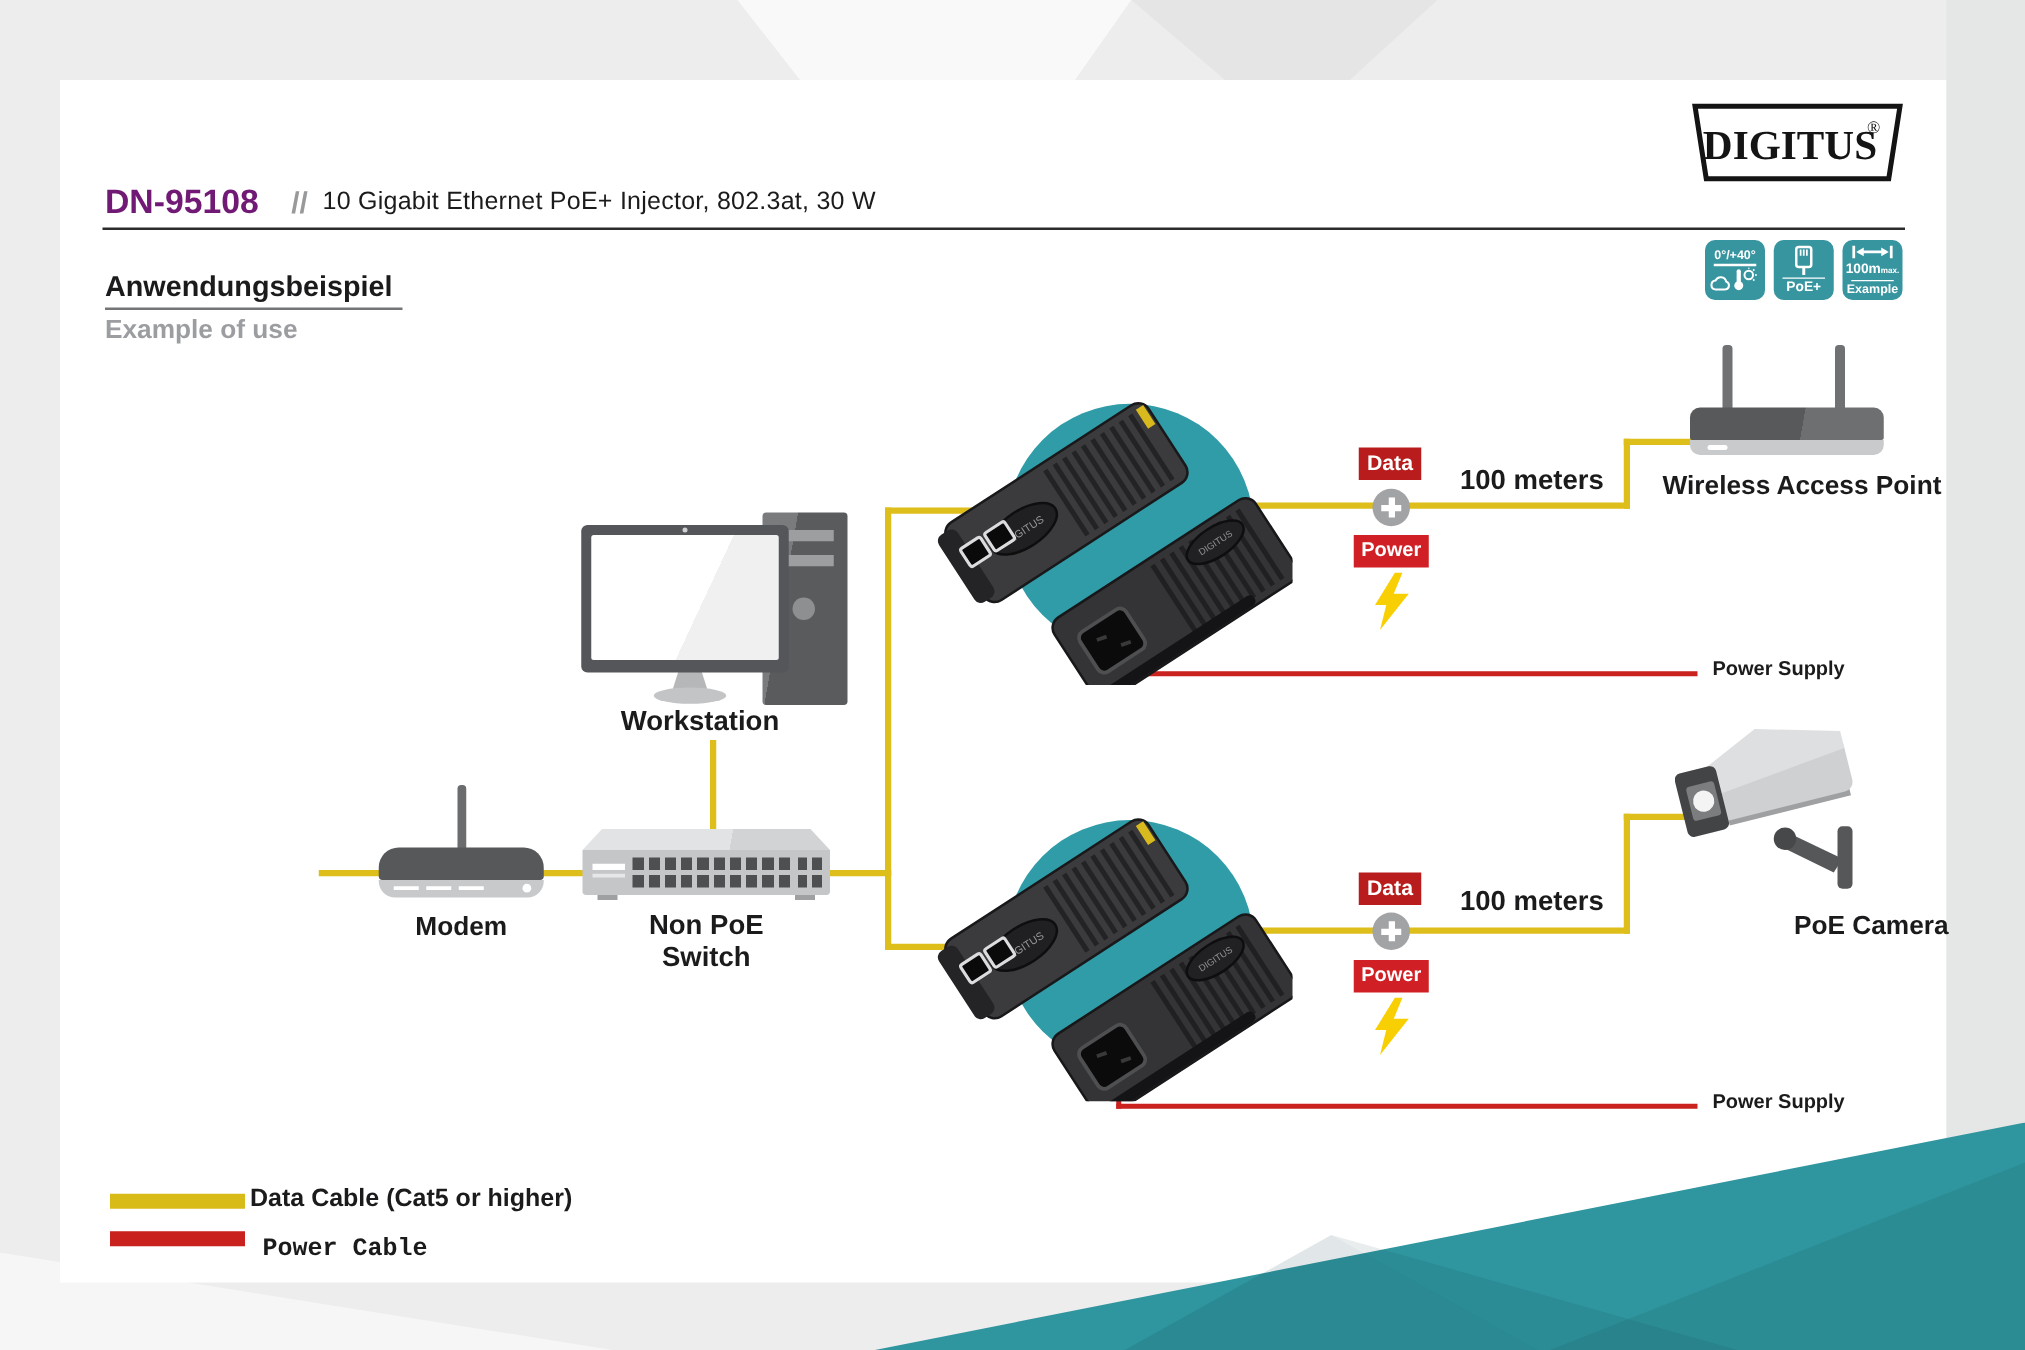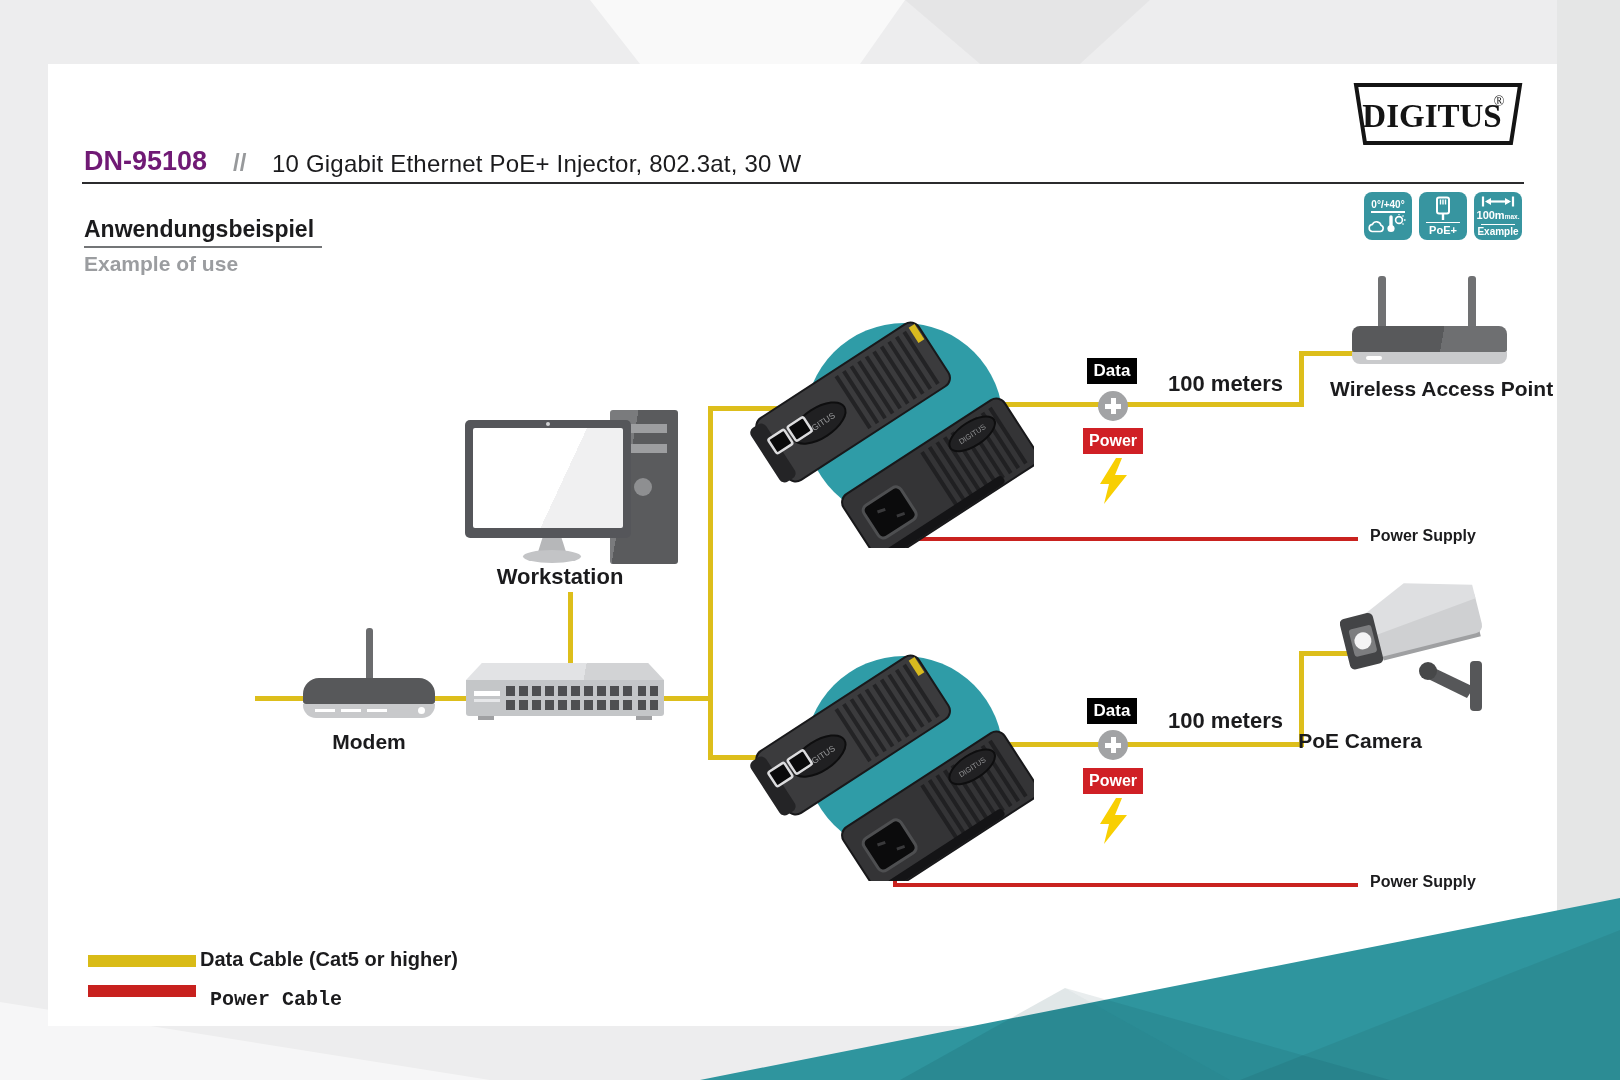--- a/index.html
+++ b/index.html
@@ -19,21 +19,21 @@
     clip-path:polygon(700px 1080px,1620px 898px,1620px 1080px);z-index:6;}
   .teal-wedge2{left:0;top:0;width:1620px;height:1080px;background:rgba(12,58,63,.12);
     clip-path:polygon(900px 1080px,1065px 988px,1230px 1080px);z-index:7;}
   .teal-wedge3{left:0;top:0;width:1620px;height:1080px;background:rgba(12,58,63,.09);
     clip-path:polygon(1065px 988px,1390px 1080px,1230px 1080px);z-index:7;}
   .teal-wedge4{left:0;top:0;width:1620px;height:1080px;background:rgba(0,0,0,.06);
     clip-path:polygon(1240px 1080px,1620px 930px,1620px 1080px);z-index:7;}
   
   .model{left:84px;top:146px;font-size:27px;font-weight:bold;color:#701a75;z-index:3;}
   .sep{left:233px;top:149px;font-size:24px;font-weight:bold;color:#97999b;z-index:3;}
-  .ptitle{left:272px;top:150px;font-size:24px;color:#1b1b1d;z-index:3;letter-spacing:.2px;}
+  .ptitle{left:258px;top:150px;font-size:20px;color:#1b1b1d;z-index:3;letter-spacing:.2px;}
   .hrule{left:82px;top:182px;width:1442px;height:2px;background:#2b2b2d;z-index:3;}
   .sec-de{left:84px;top:216px;font-size:23px;font-weight:bold;z-index:3;}
   .sec-rule{left:84px;top:246px;width:238px;height:2px;background:#737577;z-index:3;}
   .sec-en{left:84px;top:252px;font-size:21px;font-weight:bold;color:#9b9da0;z-index:3;}
   
   .logo{left:1352px;top:82px;z-index:3;}
   
   .ficon{width:48px;height:48px;border-radius:8px;background:#3795a0;color:#fff;z-index:3;
     display:flex;flex-direction:column;align-items:center;justify-content:center;gap:1px;}
   .ficon .t1{font-size:10px;font-weight:bold;line-height:11px;}
@@ -73,21 +73,21 @@
   .ws-cam{position:absolute;left:50%;top:2px;width:4px;height:4px;margin-left:-2px;border-radius:50%;background:#d0d1d3;}
   .ws-tower{left:610px;top:410px;width:68px;height:154px;border-radius:3px;z-index:3;
     background:linear-gradient(100deg,#7a7b7d 0 30%,#5a5b5d 30%);}
   .ws-tower .slot{position:absolute;left:11px;width:46px;height:9px;background:#9d9ea0;}
   .ws-tower .btn{position:absolute;left:24px;top:68px;width:18px;height:18px;border-radius:50%;background:#8e8f91;}
   .ws-neck{left:538px;top:536px;width:28px;height:16px;background:#b6b7b9;z-index:3;
     clip-path:polygon(18% 0,82% 0,100% 100%,0 100%);}
   .ws-base{left:523px;top:550px;width:58px;height:13px;background:#c3c4c6;border-radius:50%;z-index:3;}
   
   .badge{z-index:5;color:#fff;font-weight:bold;text-align:center;}
-  .badge.data{width:50px;height:26px;line-height:26px;font-size:17px;background:#000000;}
+  .badge.data{width:50px;height:26px;line-height:26px;font-size:17px;background:#b91c1c;}
   .badge.power{width:60px;height:26px;line-height:26px;font-size:16px;background:#d02025;}
   .plus{width:30px;height:30px;border-radius:50%;background:#a2a3a5;z-index:5;}
   .plus:before,.plus:after{content:"";position:absolute;background:#fff;left:50%;top:50%;}
   .plus:before{width:16px;height:5px;margin:-2.5px 0 0 -8px;}
   .plus:after{width:5px;height:16px;margin:-8px 0 0 -2.5px;}
   .meters{font-size:22px;font-weight:bold;z-index:5;white-space:nowrap;}
   .psupply{font-size:16px;font-weight:bold;z-index:5;white-space:nowrap;}
   .bolt{z-index:5;}
   
   .ap-ant{width:8px;height:56px;background:#707173;border-radius:3px 3px 0 0;z-index:3;}
@@ -193,20 +193,24 @@
   <div class="abs sw-front">
     <div class="lbl"></div>
     <div class="lbl2"></div>
     <div class="ports" style="top:6px;"></div>
     <div class="ports" style="top:20px;"></div>
     <div class="uplink" style="top:6px;"></div>
     <div class="uplink" style="top:20px;"></div>
   </div>
   <div class="abs sw-foot" style="left:478px;top:716px;"></div>
   <div class="abs sw-foot" style="left:636px;top:716px;"></div>
+  <div class="abs node-label" style="left:466px;top:727px;width:198px;line-height:26px;font-size:22px;">
+    <div>Non PoE</div>
+    <div>Switch</div>
+  </div>
 
   <div class="abs ws-tower">
     <div class="slot" style="top:14px;"></div>
     <div class="slot" style="top:34px;"></div>
     <div class="btn"></div>
   </div>
   <div class="abs ws-monitor">
     <div class="ws-cam"></div>
     <div class="ws-screen"></div>
   </div>
@@ -302,21 +306,21 @@
       <g transform="rotate(-14 70 50)">
         <rect x="36" y="66" width="100" height="12" fill="#9fa0a2"></rect>
         <rect x="12" y="30" width="128" height="44" rx="8" fill="#cfd0d2"></rect>
         <polygon points="12,36 74,8 140,26 140,40 12,54" fill="#dedfe1"></polygon>
         <rect x="2" y="28" width="34" height="52" rx="5" fill="#434446"></rect>
         <rect x="9" y="40" width="23" height="28" rx="3" fill="#7c7d7f"></rect>
         <circle cx="20.5" cy="54" r="8.5" fill="#f4f4f5"></circle>
       </g>
     </svg>
   </div>
-  <div class="abs node-label" style="left:1285px;top:729px;width:150px;">PoE Camera</div>
+  <div class="abs node-label" style="left:1422px;top:729px;width:150px;">PoE Camera</div>
 
   <div class="abs legend-bar" style="left:88px;top:955px;background:#d9bb17;"></div>
   <div class="abs legend-txt" style="left:200px;top:948px;">Data Cable (Cat5 or higher)</div>
   <div class="abs legend-bar" style="left:88px;top:985px;background:#c8211e;"></div>
   <div class="abs legend-txt" style="left:210px;top:988px;font-family:Liberation Mono, monospace;">Power Cable</div>
 
   <div class="abs teal-wedge"></div>
   <div class="abs teal-wedge2"></div>
   <div class="abs teal-wedge3"></div>
   <div class="abs teal-wedge4"></div>

